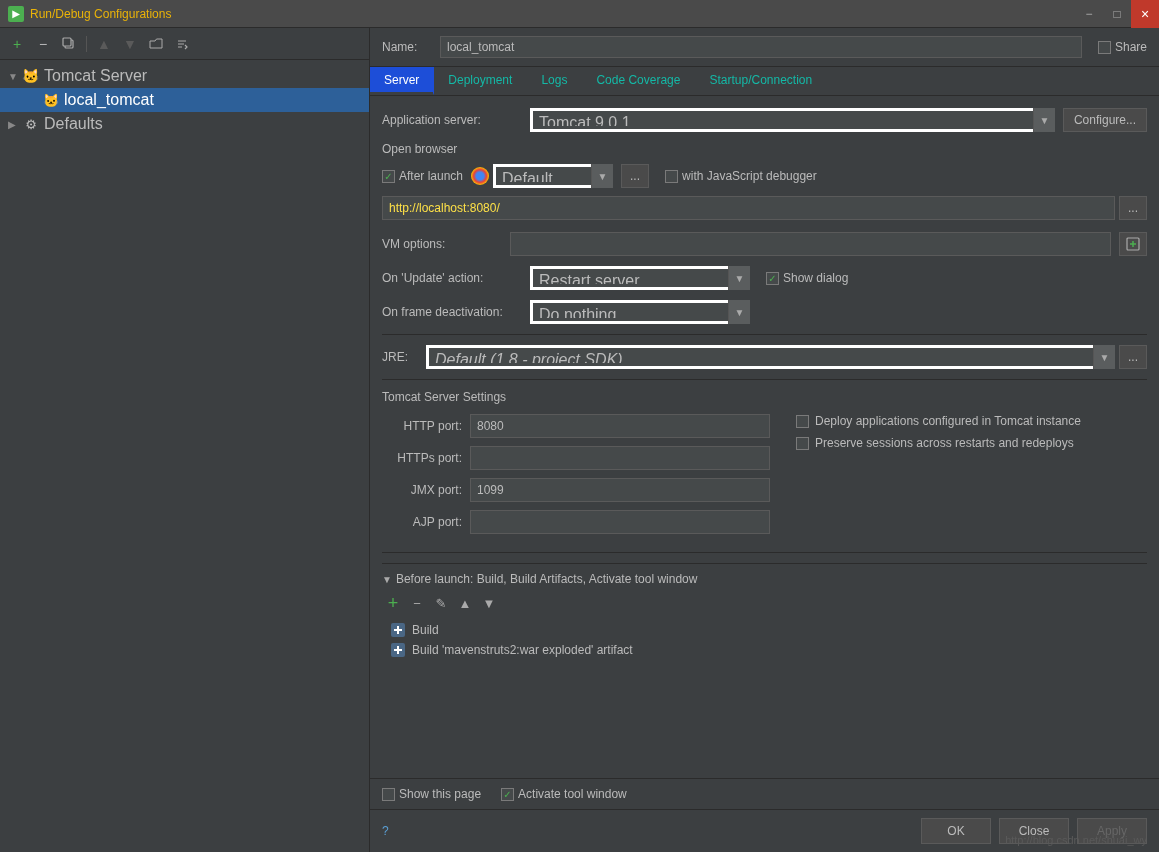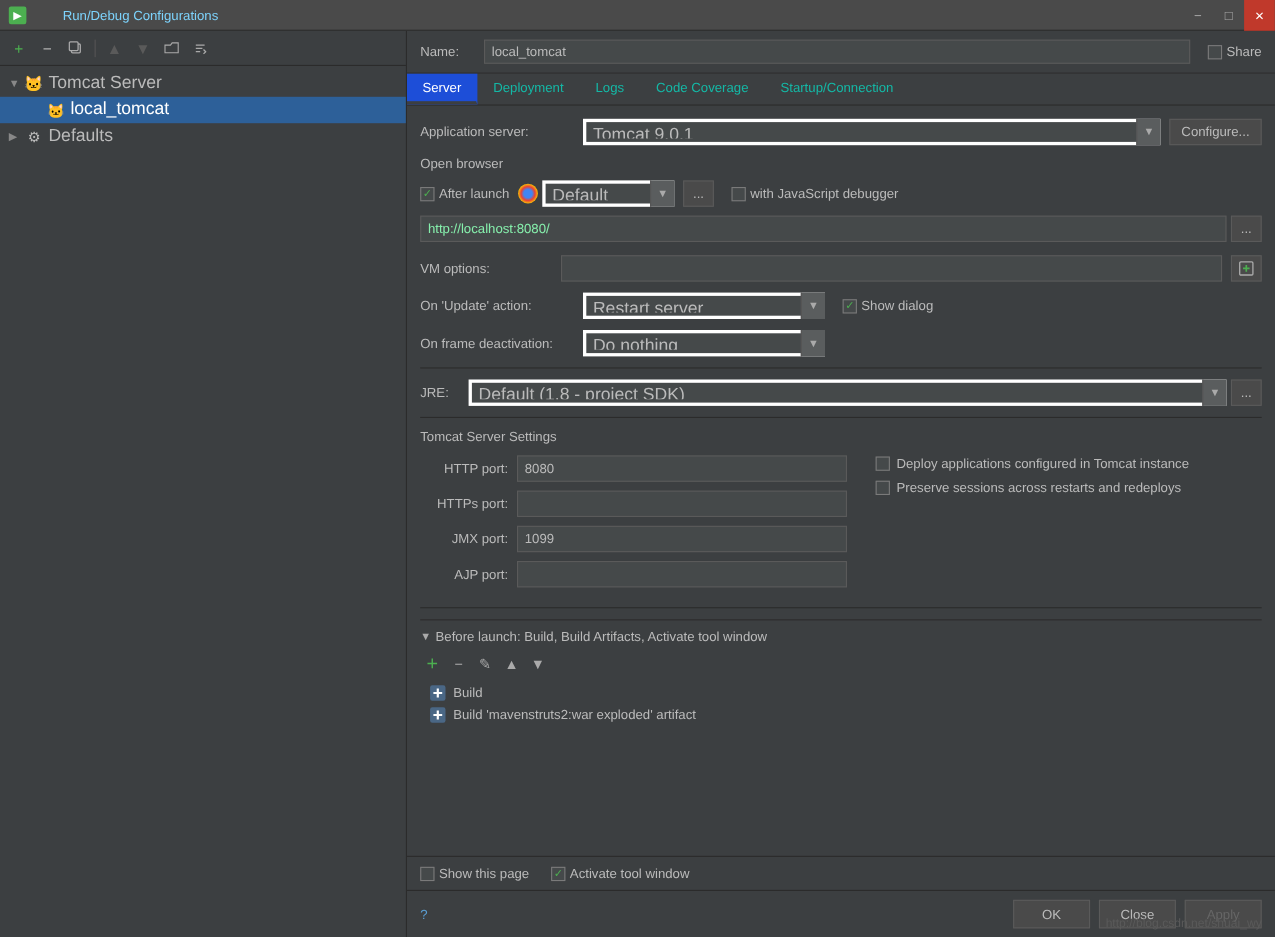--- a/index.html
+++ b/index.html
@@ -25,22 +25,21 @@
     .title-bar-icon {
       width: 16px; height: 16px;
       background: #4caf50;
       border-radius: 2px;
       margin-right: 6px;
       display: flex; align-items: center; justify-content: center;
       font-size: 10px; color: white;
     }
     .title-text {
       font-size: 12px;
-      color: #7dd3fc;
-      margin-left: 27px;
+      color: #eab308;
     }
     .title-close-btn {
       position: absolute;
       right: 0; top: 0;
       width: 28px; height: 28px;
       background: #c0392b;
       display: flex; align-items: center; justify-content: center;
       cursor: pointer;
       color: white;
       font-size: 14px;
@@ -291,21 +290,21 @@
     .url-row {
       display: flex;
       align-items: center;
       gap: 4px;
       margin-bottom: 10px;
     }
     .url-input {
       flex: 1;
       background: #45494a;
       border: 1px solid #5a5a5a;
-      color: #86efac;
+      color: #fde047;
       padding: 3px 6px;
       font-size: 12px;
       outline: none;
       height: 24px;
     }
     .dotdotdot-btn {
       width: 28px; height: 24px;
       background: #4a4a4a;
       border: 1px solid #5a5a5a;
       color: #bbbbbb;
@@ -664,21 +663,21 @@
           </select>
           <div class="select-arrow">▼</div>
         </div>
       </div>
 
       <div class="divider"></div>
 
       <div class="jre-row">
         <span class="jre-label">JRE:</span>
         <div class="jre-select-wrapper">
-          <select class="field-select" style="flex:1;">
+          <select class="field-select" style="flex:1;font-style:italic;">
             <option>Default (1.8 - project SDK)</option>
           </select>
           <div class="select-arrow">▼</div>
         </div>
         <button class="dotdotdot-btn">...</button>
       </div>
 
       <div class="divider"></div>
 
       <div class="port-section">

